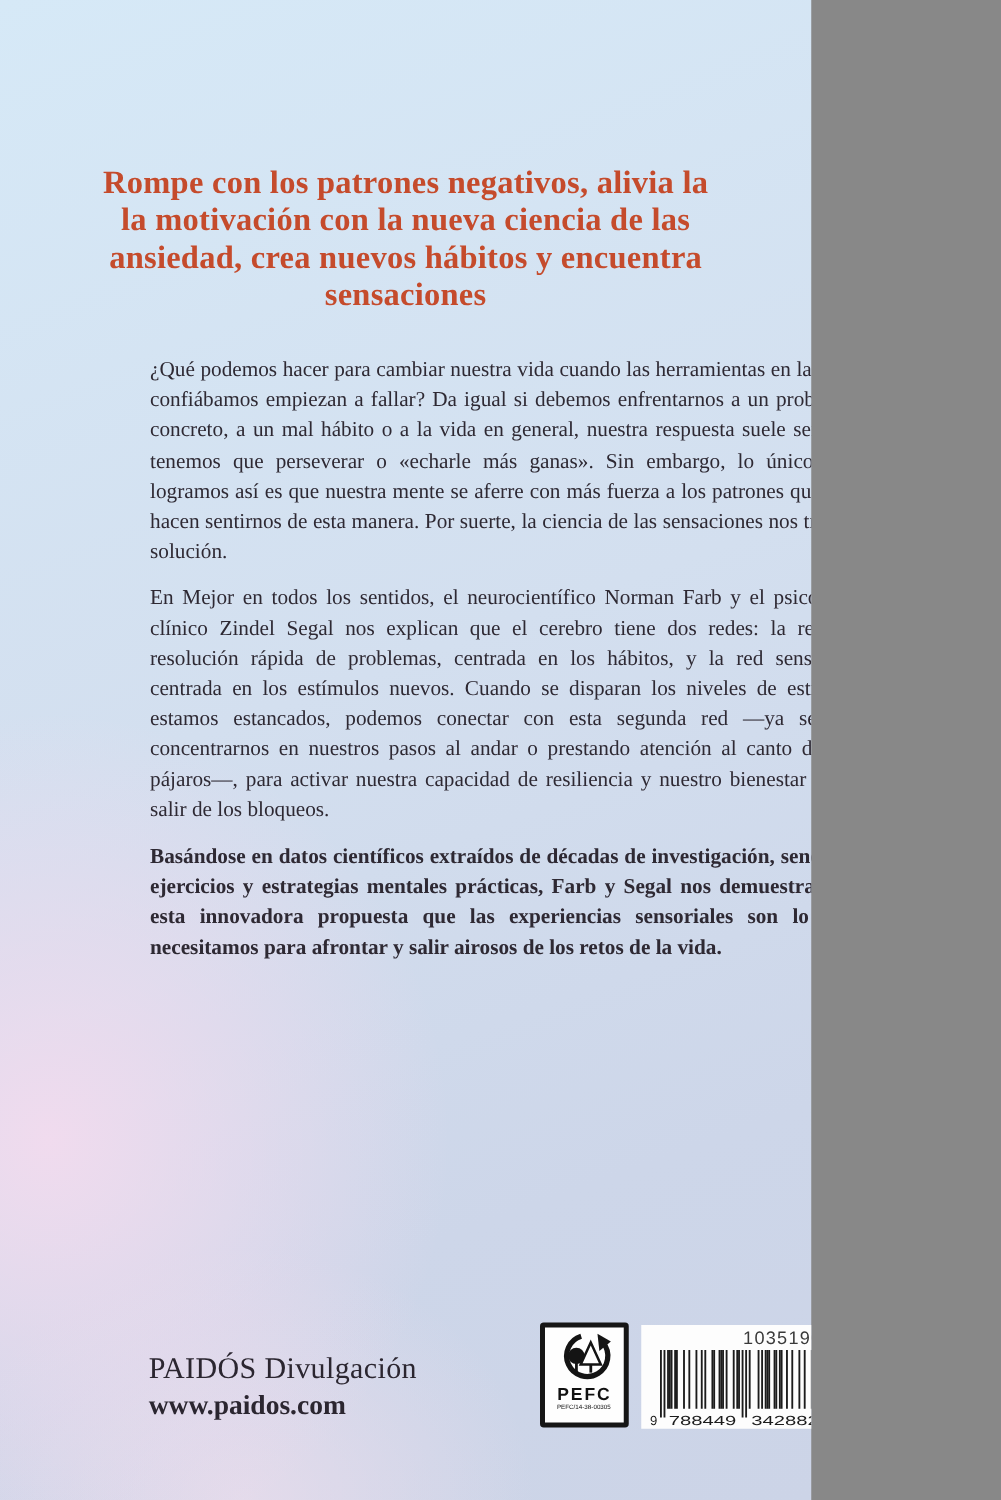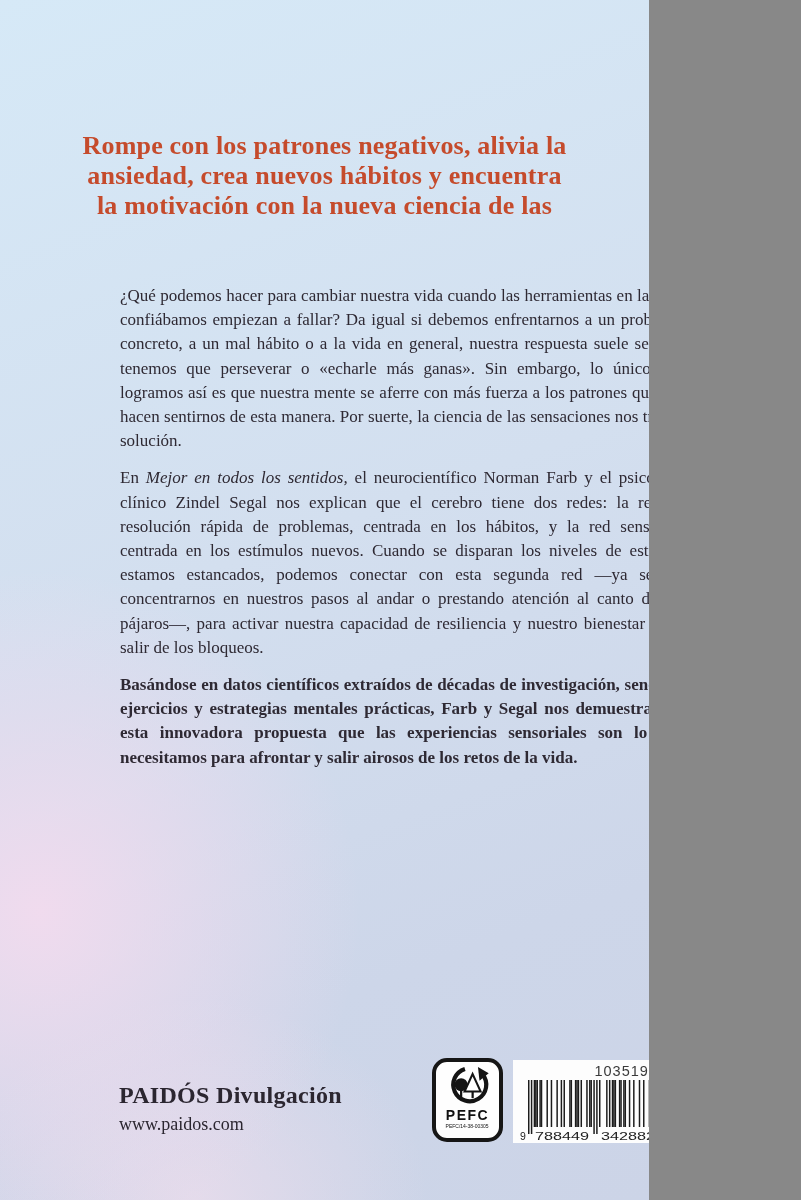--- a/index.html
+++ b/index.html
@@ -32,50 +32,51 @@
     position: absolute;
     top: 284px;
     left: 120px;
     width: 565px;
     font-size: 17px;
     line-height: 24.2px;
     text-align: justify;
   }
   .body-copy p { margin: 0 0 13px 0; }
   .body-copy p:last-child { margin-bottom: 0; font-weight: bold; }
-  .book-title-italic { font-style: italic; }
+  .book-title-italic { }
 
   .footer-block {
     position: absolute;
     left: 119px;
     top: 1082px;
     color: #2b2630;
   }
   .imprint {
-    font-weight: bold;
+    font-weight: normal;
     font-size: 24px;
     line-height: 26px;
     margin-bottom: 5px;
     letter-spacing: 0.3px;
   }
   .site-url {
-    font-size: 18px;
+    font-size: 22px;
     line-height: 22.5px;
+    font-weight: bold;
   }
 
   .pefc-badge {
     position: absolute;
     left: 432px;
     top: 1058px;
     width: 71px;
     height: 84px;
     box-sizing: border-box;
     background: #fefefe;
     border: 4px solid #161616;
-    border-radius: 15px;
+    border-radius: 3px;
     display: flex;
     flex-direction: column;
     align-items: center;
     padding-top: 4px;
   }
   .pefc-label {
     font-family: "Liberation Sans", sans-serif;
     font-weight: bold;
     font-size: 14px;
     line-height: 14px;
@@ -116,22 +117,23 @@
   .ean-svg rect { fill: #1c1c1c; }
   .ean-svg text { fill: #1c1c1c; }
 </style>
 </head>
 <body>
 
 <div class="cover">
 
   <div class="headline" style="color: rgb(197, 75, 44);">
     <div>Rompe con los patrones negativos, alivia la</div>
+    <div>la motivación con la nueva ciencia de las</div>
     <div>ansiedad, crea nuevos hábitos y encuentra</div>
-    <div>la motivación con la nueva ciencia de las</div>
+    <div>sensaciones</div>
   </div>
 
   <div class="body-copy" style="color: rgb(46, 41, 51);">
     <p>¿Qué podemos hacer para cambiar nuestra vida cuando las herramientas en las que confiábamos empiezan a fallar? Da igual si debemos enfrentarnos a un problema concreto, a un mal hábito o a la vida en general, nuestra respuesta suele ser que tenemos que perseverar o «echarle más ganas». Sin embargo, lo único que logramos así es que nuestra mente se aferre con más fuerza a los patrones que nos hacen sentirnos de esta manera. Por suerte, la ciencia de las sensaciones nos trae la solución.</p>
     <p><span>En </span><span class="book-title-italic">Mejor en todos los sentidos,</span><span> el neurocientífico Norman Farb y el psicólogo clínico Zindel Segal nos explican que el cerebro tiene dos redes: la red de resolución rápida de problemas, centrada en los hábitos, y la red sensorial, centrada en los estímulos nuevos. Cuando se disparan los niveles de estrés o estamos estancados, podemos conectar con esta segunda red —ya sea al concentrarnos en nuestros pasos al andar o prestando atención al canto de los pájaros—, para activar nuestra capacidad de resiliencia y nuestro bienestar y así salir de los bloqueos.</span></p>
     <p>Basándose en datos científicos extraídos de décadas de investigación, sencillos ejercicios y estrategias mentales prácticas, Farb y Segal nos demuestran en esta innovadora propuesta que las experiencias sensoriales son lo que necesitamos para afrontar y salir airosos de los retos de la vida.</p>
   </div>
 
   <div class="footer-block">
     <div class="imprint">PAIDÓS Divulgación</div>

